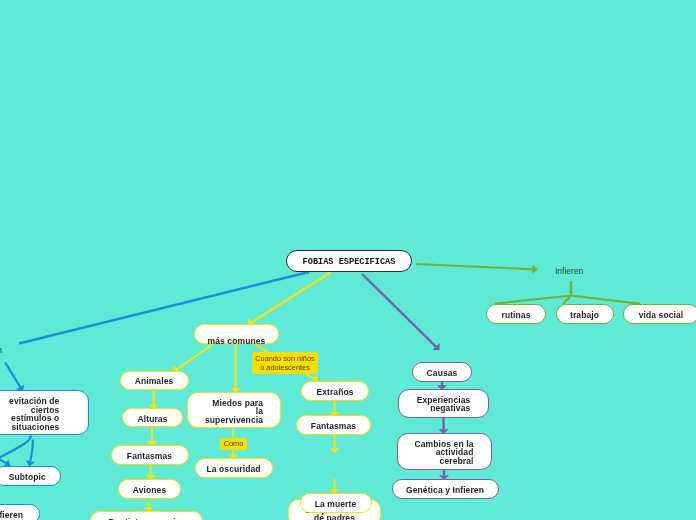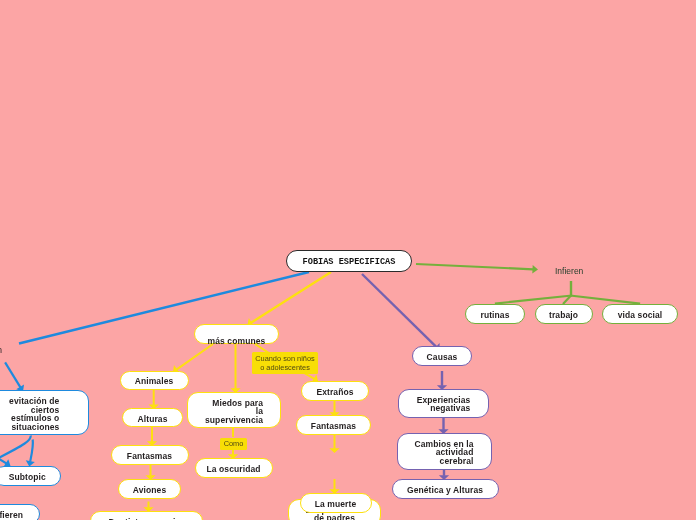--- a/index.html
+++ b/index.html
@@ -1,32 +1,32 @@
 <!DOCTYPE html>
 <html><head>
 <meta charset="utf-8">
 <title>Mapa mental - Fobias especificas</title>
 <style>
   html,body{margin:0;padding:0;background:#ffffff;}
   body{width:696px;height:520px;overflow:hidden;
        font-family:"Liberation Sans",sans-serif;
        -webkit-font-smoothing:antialiased;}
-  #stage{position:relative;width:696px;height:520px;overflow:hidden;background:#fca5a5;}
+  #stage{position:relative;width:696px;height:520px;overflow:hidden;background:#5eead4;}
   svg#wires{position:absolute;left:0;top:0;width:696px;height:520px;pointer-events:none;}
   .node{position:absolute;box-sizing:border-box;background:#fff;
         display:flex;align-items:center;justify-content:center;text-align:center;
         font-weight:bold;color:#231f20;line-height:8.5px;letter-spacing:.1px;}
   .node span{display:block;width:100%;opacity:0.999;will-change:opacity;}
   .node.left{justify-content:center;}
   .node.left span{width:auto;text-align:right;}
   .root{border:1.8px solid #2b2b2b;border-radius:11px;
         font-family:"Liberation Mono",monospace;font-size:8.6px;letter-spacing:0px;color:#141414;}
   .yel{border:1.4px solid #fde00f;border-radius:11px;font-size:8.5px;}
   .pur{border:1.4px solid #7562b0;border-radius:11px;font-size:8.5px;}
-  .grn{border:1.4px solid #74b03c;border-radius:11px;font-size:8.5px;}
+  .grn{border:1.4px solid #74b03c;border-radius:11px;font-size:8.5px;margin-left:21px;}
   .blu{border:1.4px solid #1e8ade;border-radius:11px;font-size:8.5px;}
   .badge{position:absolute;box-sizing:border-box;background:#f8de06;
          color:#514913;font-size:7.4px;font-weight:normal;line-height:8.6px;
          display:flex;align-items:center;justify-content:flex-end;border-radius:1.5px;
          padding-top:1.2px;}
   .badge span{display:block;width:100%;text-align:center;opacity:0.999;will-change:opacity;}
   .freelabel{opacity:0.999;will-change:opacity;position:absolute;font-weight:normal;font-size:8.5px;line-height:8.5px;white-space:nowrap;}
 </style>
 </head>
 <body>
@@ -170,31 +170,31 @@
     </div>
     <div class="node yel" style="padding-top: 2.6px; left: 296px; top: 415px; width: 75px; height: 20px;">
       <span>Fantasmas</span>
     </div>
     <div class="node yel" style="padding-top: 2px; left: 288px; top: 451px; width: 93px; height: 28px; margin-top: 48px;">
       <span>Desprenderse<br>de padres</span>
     </div>
     <div class="node yel" style="padding-top: 2.6px; left: 299.5px; top: 492.5px; width: 72px; height: 20px;">
       <span>La muerte</span>
     </div>
-    <div class="node pur" style="padding-top: 2.6px; left: 412px; top: 346px; width: 60px; height: 20px;">
+    <div class="node pur" style="padding-top: 2.6px; left: 412px; top: 362px; width: 60px; height: 20px;">
       <span>Causas</span>
     </div>
     <div class="node pur left" style="padding-left: 0px; padding-top: 2px; left: 398px; top: 388.5px; width: 91px; height: 29px;">
       <span>Experiencias<br>negativas</span>
     </div>
     <div class="node pur left" style="padding-left: 0px; padding-top: 3px; left: 396.5px; top: 432.5px; width: 95px; height: 37px;">
       <span>Cambios en la<br>actividad<br>cerebral</span>
     </div>
     <div class="node pur" style="padding-top: 2.6px; left: 391.5px; top: 478.5px; width: 107px; height: 20px;">
-      <span>Genética y Alturas</span>
+      <span>Genética y Infieren</span>
     </div>
     <div class="node grn" style="padding-top: 2.6px; left: 465px; top: 304px; width: 60px; height: 20px;">
       <span>rutinas</span>
     </div>
     <div class="node grn" style="padding-top: 2.6px; left: 534.5px; top: 304px; width: 58px; height: 20px;">
       <span>trabajo</span>
     </div>
     <div class="node grn" style="padding-top: 2.6px; left: 602px; top: 304px; width: 76px; height: 20px;">
       <span>vida social</span>
     </div>

